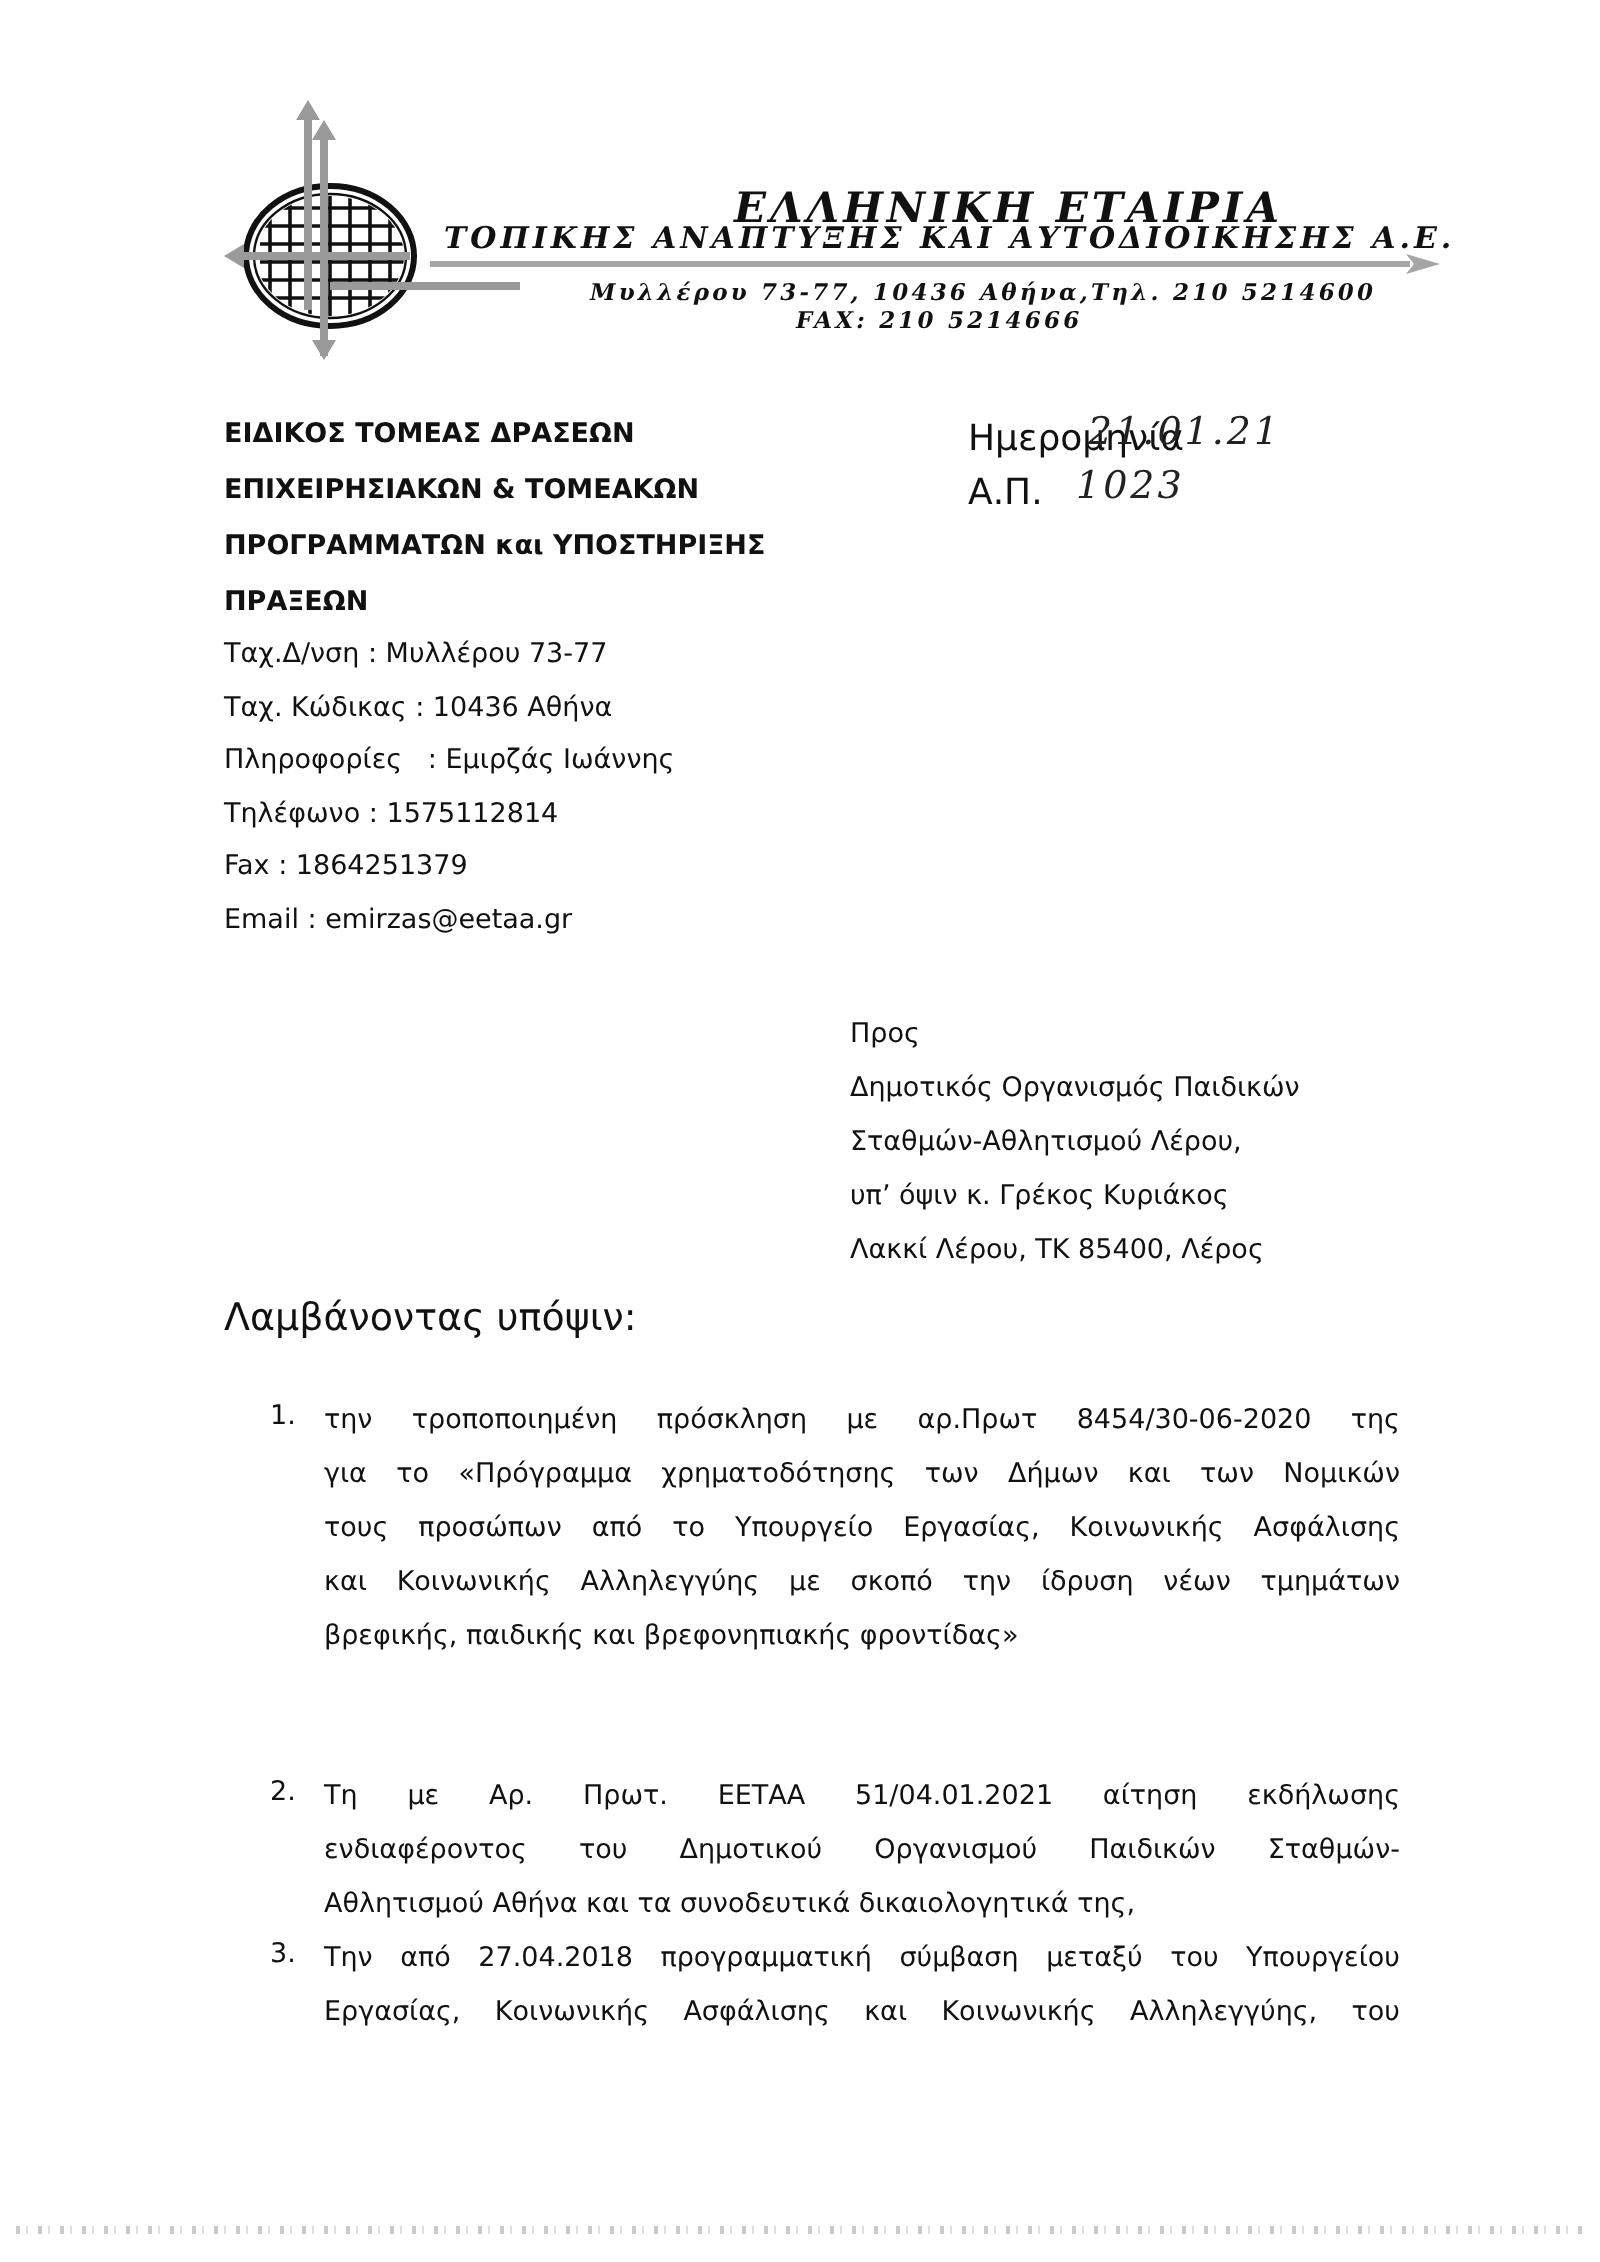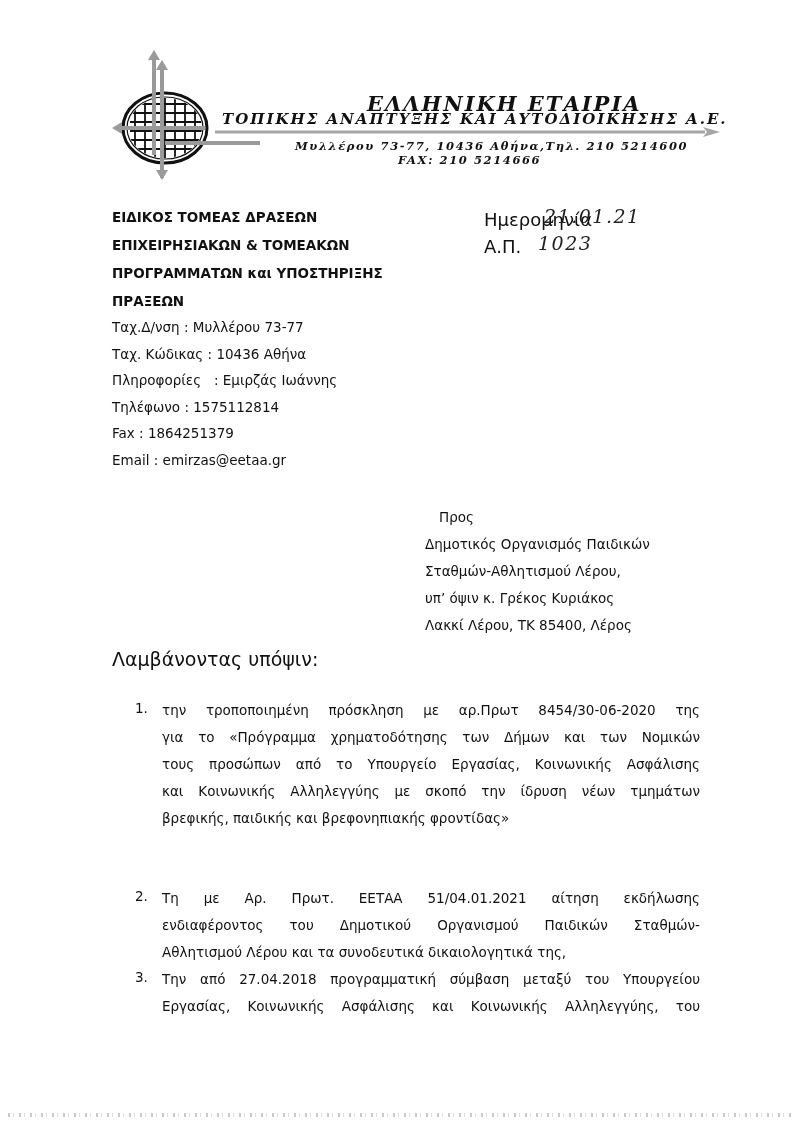--- a/index.html
+++ b/index.html
@@ -40,21 +40,21 @@
     .meta-label { font-size: 18px; position: absolute; left: 16px; top: 4px; margin-left: 16px; }
     .meta-hand {
       position: absolute; left: 92px; top: 0; font-family: "DejaVu Serif", serif;
       font-style: italic; font-size: 19px; color: #222; letter-spacing: 1.5px;
     }
     .meta-row.ref .meta-hand { left: 86px; }
 
     
     .recipient { position: absolute; left: 425px; top: 507px; }
     .recipient div { font-size: 13.5px; height: 27px; line-height: 20px; white-space: nowrap; }
-    .recipient .to-label { margin-left: 14px; }
+    .recipient .to-label { margin-left: 0; }
     .recipient .rl { margin-left: 0; }
 
     
     .intro { position: absolute; left: 112px; top: 648px; font-size: 19px; }
     .items { position: absolute; left: 135px; top: 700px; width: 565px; }
     .item { position: relative; padding-left: 27px; font-size: 13.5px; }
     .item .num { position: absolute; left: 0; top: 0; }
     .item .line {
       display: block; height: 27px; line-height: 20px; text-align: justify;
       text-align-last: justify; white-space: nowrap;
@@ -167,21 +167,21 @@
     <span class="line">την τροποποιημένη πρόσκληση με αρ.Πρωτ 8454/30-06-2020 της</span>
     <span class="line">για το «Πρόγραμμα χρηματοδότησης των Δήμων και των Νομικών</span>
     <span class="line">τους προσώπων από το Υπουργείο Εργασίας, Κοινωνικής Ασφάλισης</span>
     <span class="line">και Κοινωνικής Αλληλεγγύης με σκοπό την ίδρυση νέων τμημάτων</span>
     <span class="line last">βρεφικής, παιδικής και βρεφονηπιακής φροντίδας»</span>
   </div>
   <div class="item i2">
     <span class="num">2.</span>
     <span class="line">Τη με Αρ. Πρωτ. ΕΕΤΑΑ 51/04.01.2021 αίτηση εκδήλωσης</span>
     <span class="line">ενδιαφέροντος του Δημοτικού Οργανισμού Παιδικών Σταθμών-</span>
-    <span class="line last">Αθλητισμού Λέρου και τα συνοδευτικά δικαιολογητικά της,</span>
+    <span class="line last">Αθλητισμού Αθήνα και τα συνοδευτικά δικαιολογητικά της,</span>
   </div>
   <div class="item i3">
     <span class="num">3.</span>
     <span class="line">Την από 27.04.2018 προγραμματική σύμβαση μεταξύ του Υπουργείου</span>
     <span class="line">Εργασίας, Κοινωνικής Ασφάλισης και Κοινωνικής Αλληλεγγύης, του</span>
   </div>
 </div>
 
 <div class="scan-noise"></div>
 

